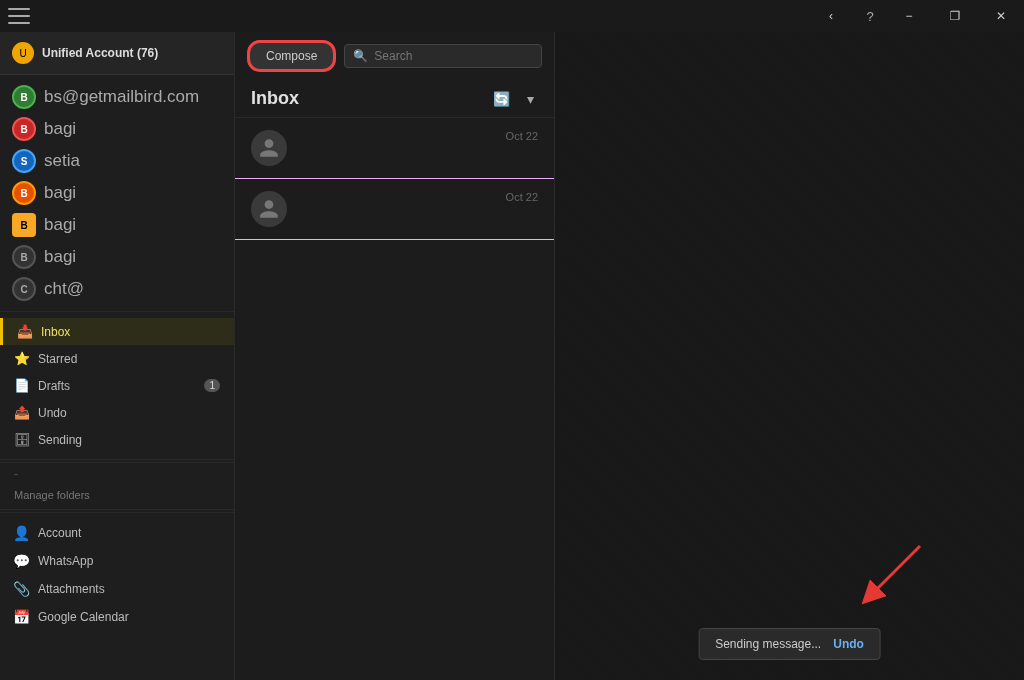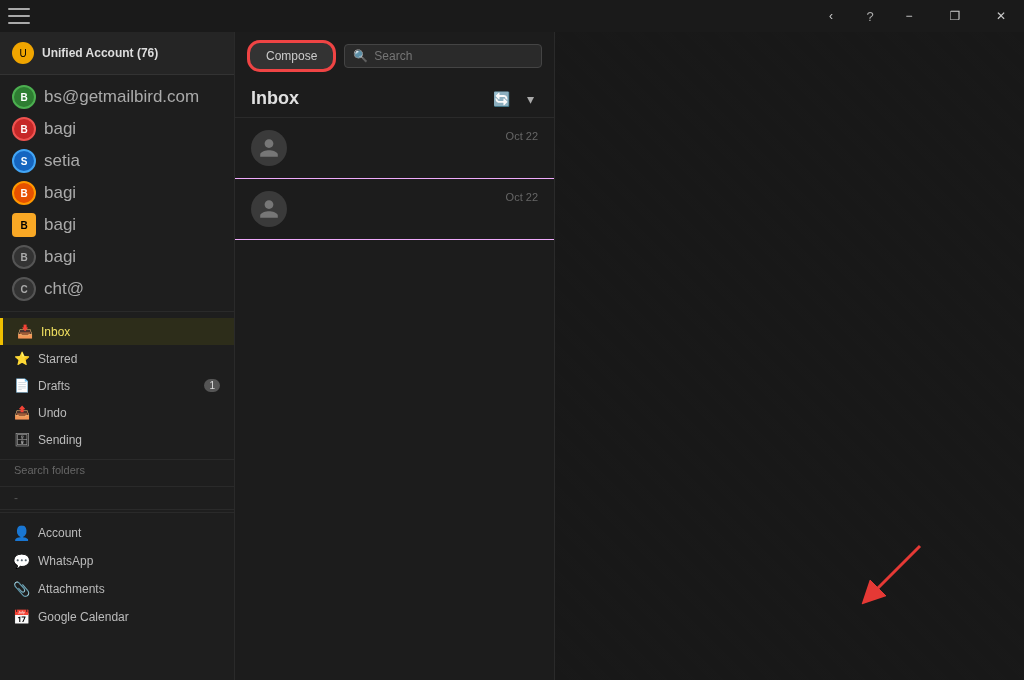--- a/index.html
+++ b/index.html
@@ -512,26 +512,26 @@
       <div class="folder-item">
         <span class="folder-icon">📤</span>
         <span>Undo</span>
       </div>
       <div class="folder-item">
         <span class="folder-icon">🗄</span>
         <span>Sending</span>
       </div>
     </div>
 
-    <div class="search-folders">Search folders</div>
 
     <div class="separator"></div>
 
     <div class="dot-sep">-</div>
 
+    <div class="manage-folders">Manage folders</div>
 
     <div class="separator"></div>
 
     <div class="apps-section">
       <div class="app-item">
         <span class="app-icon">👤</span>
         <span>Account</span>
       </div>
       <div class="app-item">
         <span class="app-icon">💬</span>
@@ -593,20 +593,24 @@
           <div class="email-subject"></div>
         </div>
         <span class="email-date">Oct 22</span>
       </div>
     </div>
   </div>
 
   <div class="content-area">
     <div class="content-bg"></div>
 
+    <div class="sending-toast">
+      <span>Sending message...</span>
+      <button class="undo-btn">Undo</button>
+    </div>
 
     <div class="arrow-annotation">
       <svg width="80" height="80" viewBox="0 0 80 80">
         <defs>
           <marker id="arrowhead" markerWidth="8" markerHeight="8" refX="4" refY="4" orient="auto">
             <polygon points="0 0, 8 4, 0 8" fill="#e53935"></polygon>
           </marker>
         </defs>
         <line x1="70" y1="10" x2="20" y2="60" stroke="#e53935" stroke-width="3" marker-end="url(#arrowhead)"></line>
       </svg>

